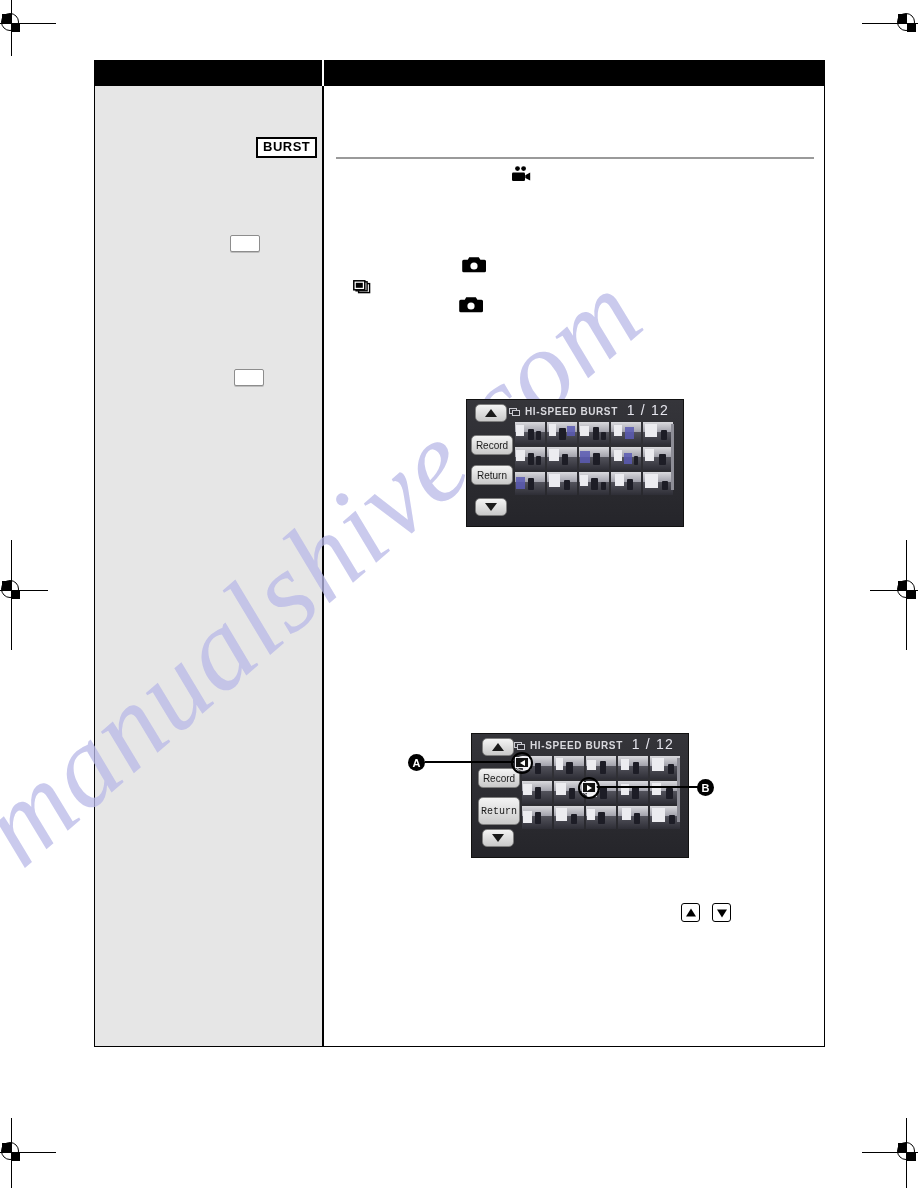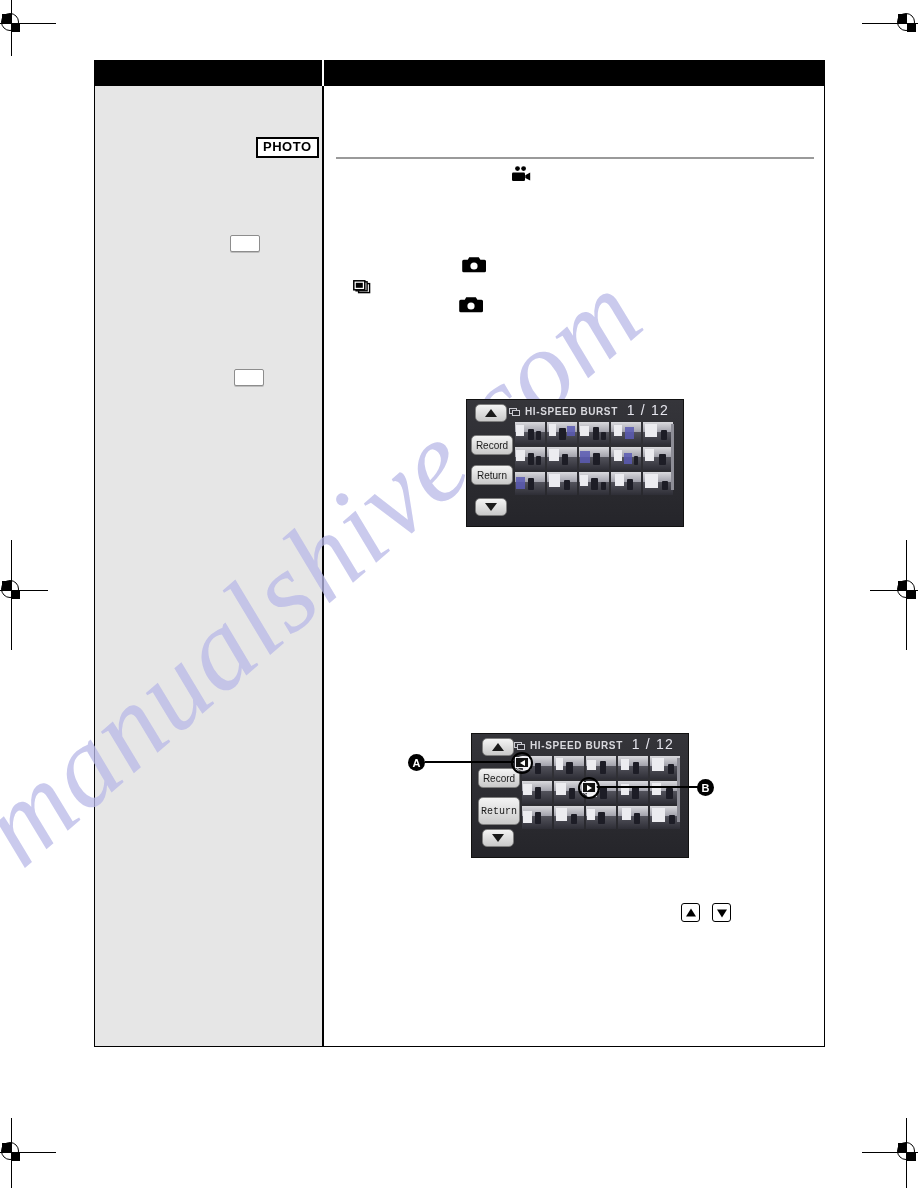--- a/index.html
+++ b/index.html
@@ -441,21 +441,21 @@
 <div class="header-band"></div>
 <div class="header-split"></div>
 <div class="col-divider"></div>
 
 <div class="watermark">
   <span>manualshive.com</span>
 </div>
 
 <div class="content">
 
-  <div class="photo-badge">PHOTO</div>
+  <div class="photo-badge">BURST</div>
 
   <div class="key-rect" style="left:230px; top:235px;"></div>
   <div class="key-rect" style="left:234px; top:369px;"></div>
 
   <div class="rule" style="left:336px; top:157px; width:478px;"></div>
 
   <svg class="icon-camcorder" style="left:511px; top:166px;" viewBox="0 0 20 16">
     <circle cx="6.5" cy="2.6" r="2.4" fill="#000"></circle>
     <circle cx="12.6" cy="2.6" r="2.4" fill="#000"></circle>
     <rect x="1" y="6.5" width="13" height="8.5" rx="1.2" fill="#000"></rect>

